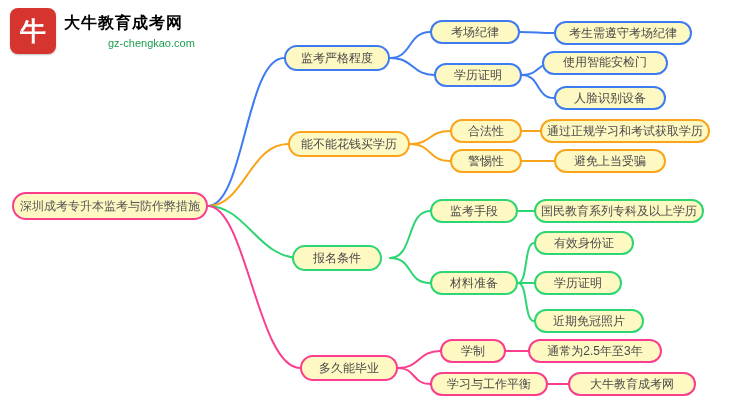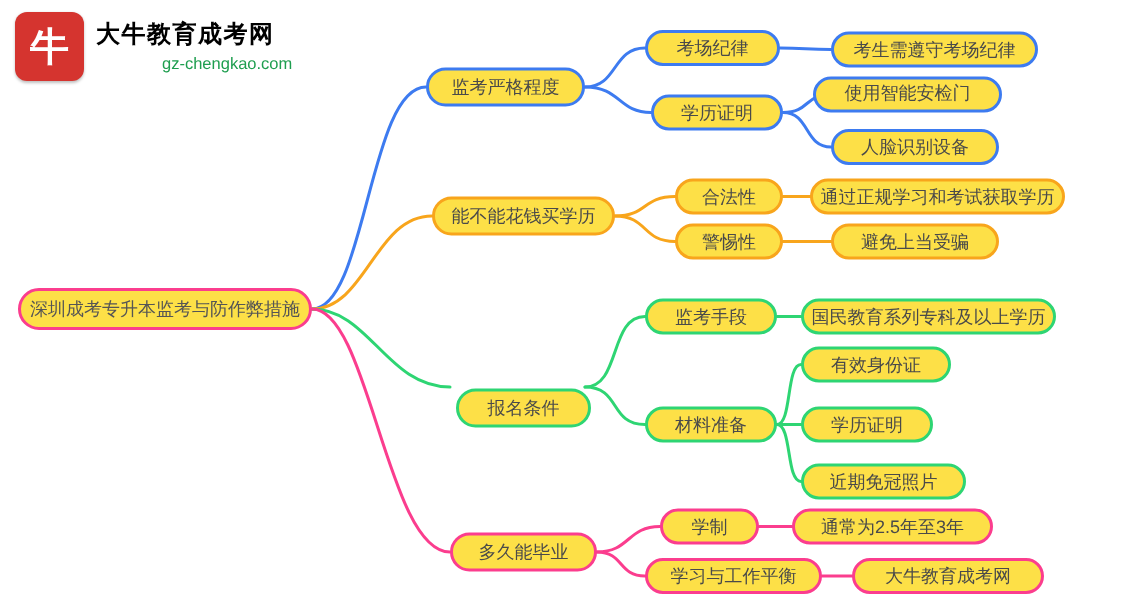--- a/index.html
+++ b/index.html
@@ -3,21 +3,21 @@
 <meta charset="utf-8">
 <style>
   * { margin:0; padding:0; box-sizing:border-box; }
   body { font-family:"Liberation Sans", sans-serif; background:#ffffff; }
   .canvas { position:relative; width:750px; height:410px; background:#ffffff; overflow:hidden; }
   svg.links { position:absolute; left:0; top:0; width:750px; height:410px; }
   svg.links path { fill:none; stroke-width:2; stroke-linecap:round; }
 
   .node {
     position:absolute; display:flex; align-items:center; justify-content:center;
-    background:#fde047; border:2px solid #999; border-radius:16px;
+    background:#fef9c3; border:2px solid #999; border-radius:16px;
     font-size:12px; color:#4a4a4a; white-space:nowrap; line-height:1;
   }
   .root-node { height:28px; font-size:12px; color:#555; }
   .l1 { height:26px; }
   .l2 { height:24px; }
   .l3 { height:24px; }
 
   .logo { position:absolute; left:10px; top:8px; display:flex; align-items:center; gap:8px; cursor:pointer; }
   .seal {
     width:46px; height:46px; background:#d5342f; border-radius:8px;
@@ -71,21 +71,21 @@
     <div class="logo-text">
       <div class="brand">大牛教育成考网</div>
       <div class="domain">gz-chengkao.com</div>
     </div>
   </div>
 
   <div class="node root-node" style="left: 12px; top: 192px; width: 196px; border-color: rgb(251, 61, 142);">深圳成考专升本监考与防作弊措施</div>
 
   <div class="node l1" style="left: 284px; top: 45px; width: 106px; border-color: rgb(61, 123, 240);">监考严格程度</div>
   <div class="node l1" style="left: 288px; top: 131px; width: 122px; border-color: rgb(248, 165, 28);">能不能花钱买学历</div>
-  <div class="node l1" style="left: 304px; top: 245px; width: 90px; border-color: rgb(46, 213, 115); margin-top: 14px;">报名条件</div>
+  <div class="node l1" style="left: 292px; top: 245px; width: 90px; border-color: rgb(46, 213, 115);">报名条件</div>
   <div class="node l1" style="left: 300px; top: 355px; width: 98px; border-color: rgb(251, 61, 142);">多久能毕业</div>
 
   <div class="node l2" style="left: 430px; top: 20px; width: 90px; border-color: rgb(61, 123, 240);">考场纪律</div>
   <div class="node l2" style="left: 434px; top: 63px; width: 88px; border-color: rgb(61, 123, 240);">学历证明</div>
 
   <div class="node l2" style="left: 450px; top: 119px; width: 72px; border-color: rgb(248, 165, 28);">合法性</div>
   <div class="node l2" style="left: 450px; top: 149px; width: 72px; border-color: rgb(248, 165, 28);">警惕性</div>
 
   <div class="node l2" style="left: 430px; top: 199px; width: 88px; border-color: rgb(46, 213, 115);">监考手段</div>
   <div class="node l2" style="left: 430px; top: 271px; width: 88px; border-color: rgb(46, 213, 115);">材料准备</div>

